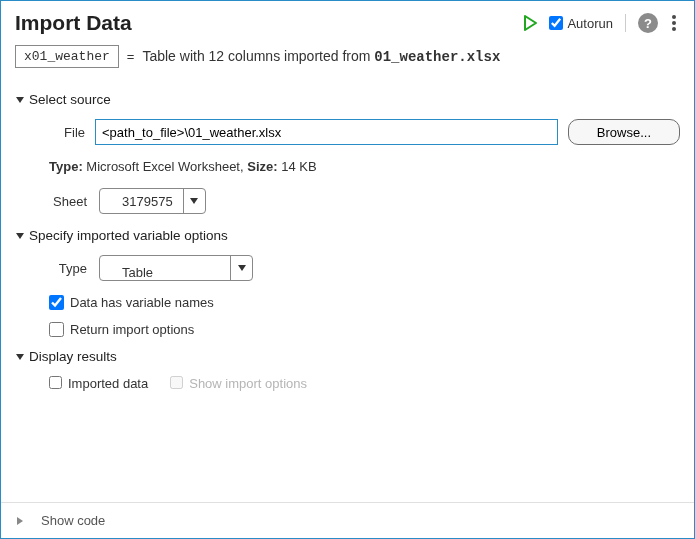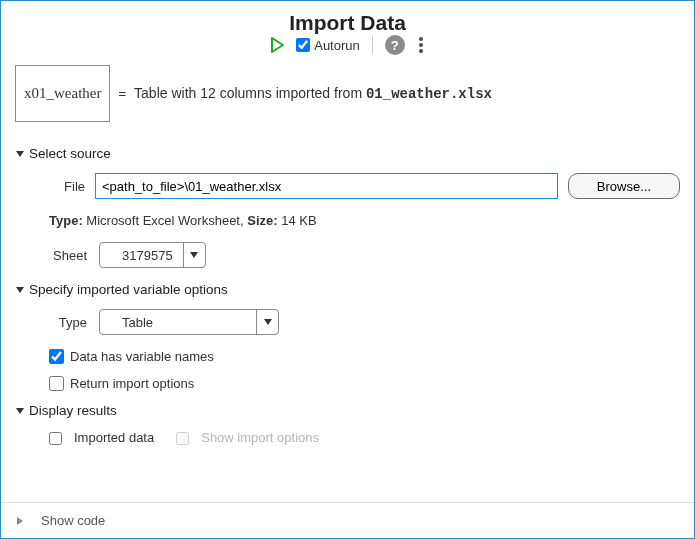--- a/index.html
+++ b/index.html
@@ -14,21 +14,20 @@
     height: 539px;
     border: 1px solid #2a8cc7;
     background: #fff;
     display: flex;
     flex-direction: column;
   }
   .titlebar {
     display: flex;
     align-items: center;
     padding: 10px 14px 6px 14px;
-    flex-direction: column;
   }
   .title {
     font-size: 21px;
     font-weight: bold;
     color: #222;
     flex: 1;
   }
   .title-actions {
     display: flex;
     align-items: center;
@@ -62,23 +61,23 @@
     width: 4px; height: 4px; border-radius: 50%; background: #4a4a4a;
   }
   .summary-row {
     display: flex;
     align-items: center;
     padding: 4px 14px 14px 14px;
     gap: 8px;
   }
   .var-box {
     border: 1px solid #888;
-    padding: 19px 8px;
-    font-family: Liberation Serif, serif;
-    font-size: 15px;
+    padding: 3px 8px;
+    font-family: Liberation Mono, monospace;
+    font-size: 13px;
     background: #fff;
   }
   .summary-text { font-size: 14px; }
   .summary-text .mono { font-family: "Courier New", monospace; font-weight: bold; }
   .content {
     flex: 1;
     padding: 0 14px 0 14px;
     overflow: auto;
   }
   .section-header {
@@ -146,35 +145,35 @@
     padding: 0 10px;
   }
   .select .arrow {
     border-left: 1px solid #888;
     height: 100%;
     width: 22px;
     display: flex;
     align-items: center;
     justify-content: center;
   }
-  .select.wide { width: 180px; }
+  .select.wide { width: 154px; align-items: flex-end; }
   .select.wide .val { flex: 1; }
   .checkbox-row {
     display: flex;
     align-items: center;
     gap: 6px;
     margin: 0 0 12px 34px;
   }
   .checkbox-row input[type="checkbox"] {
     width: 15px; height: 15px;
   }
   .cb-inline {
     display: inline-flex;
-    align-items: flex-end;
-    gap: 12px;
+    align-items: flex-start;
+    gap: 6px;
     margin-left: 22px;
   }
   .display-row {
     display: flex;
     align-items: center;
     margin: 0 0 12px 34px;
   }
   .disabled { color: #b5b5b5; }
   .footer {
     border-top: 1px solid #e0e0e0;

